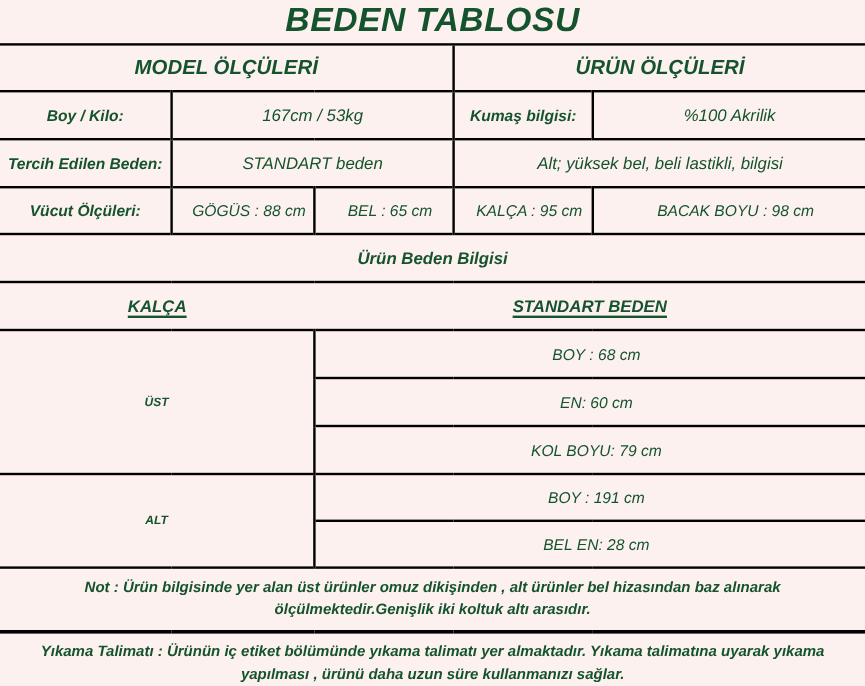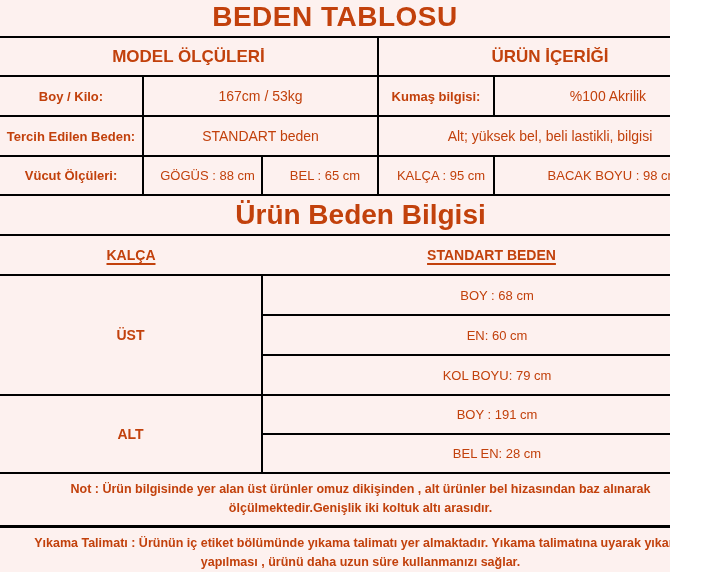--- a/index.html
+++ b/index.html
@@ -2,25 +2,26 @@
 <html><head>
 <meta charset="utf-8">
 <style>
   html,body{margin:0;padding:0;}
   body{
     font-family:"Liberation Sans", sans-serif;
     background:#ffffff;
   }
   .sheet{
     position:relative;
-    width:670px;
+    width:721px;
     height:572px;
     background:#fdf1ef;
-    color:#c2410c;
+    color:#14532d;
     overflow:hidden;
+    font-style:italic;
   }
   .page-title{
     box-sizing:border-box;
     height:38px;
     line-height:34px;
     text-align:center;
     font-size:28px;
     font-weight:bold;
     letter-spacing:0.5px;
     border-bottom:2px solid #000;
@@ -38,23 +39,23 @@
     overflow:hidden;
   }
   tr{border-bottom:2px solid #000;}
   tr.no-border{border-bottom:none;margin-top:47px;}
   tr.thick{border-bottom:3px solid #000;}
   .bl{border-left:2px solid #000;}
   .hdr{font-size:17px;font-weight:bold;}
   .lbl{font-size:13px;font-weight:bold;}
   .val{font-size:14px;font-weight:normal;}
   .meas{font-size:13px;font-weight:normal;padding-left:12px;}
-  .section-title{font-size:28px;font-weight:bold;margin-left:12px;}
+  .section-title{font-size:14px;font-weight:bold;margin-left:12px;}
   .colhead{font-size:14px;font-weight:bold;text-decoration:underline;text-decoration-thickness:2px;text-underline-offset:3px;}
-  .bigcell{font-size:14px;font-weight:bold;margin-top:47px;}
+  .bigcell{font-size:10px;font-weight:bold;margin-top:47px;}
   .note{font-size:12.5px;font-weight:bold;line-height:1.55;padding:6px 4px;}
 </style>
 </head>
 <body>
 
 <div class="sheet">
 
   <div class="page-title">BEDEN TABLOSU</div>
 
   <table class="size-table">
@@ -62,21 +63,21 @@
       <col style="width:143px">
       <col style="width:119px">
       <col style="width:116px">
       <col style="width:116px">
       <col style="width:227px">
     </colgroup>
 
     <tbody>
         <tr style="height:38px">
       <td colspan="3" class="hdr">MODEL ÖLÇÜLERİ</td>
-      <td colspan="2" class="hdr bl">ÜRÜN İÇERİĞİ</td>
+      <td colspan="2" class="hdr bl">ÜRÜN ÖLÇÜLERİ</td>
     </tr>
 
     <tr style="height:40px">
       <td class="lbl">Boy / Kilo:</td>
       <td colspan="2" class="val bl">167cm / 53kg</td>
       <td class="lbl bl">Kumaş bilgisi:</td>
       <td class="val bl">%100 Akrilik</td>
     </tr>
 
     <tr style="height:40px">

